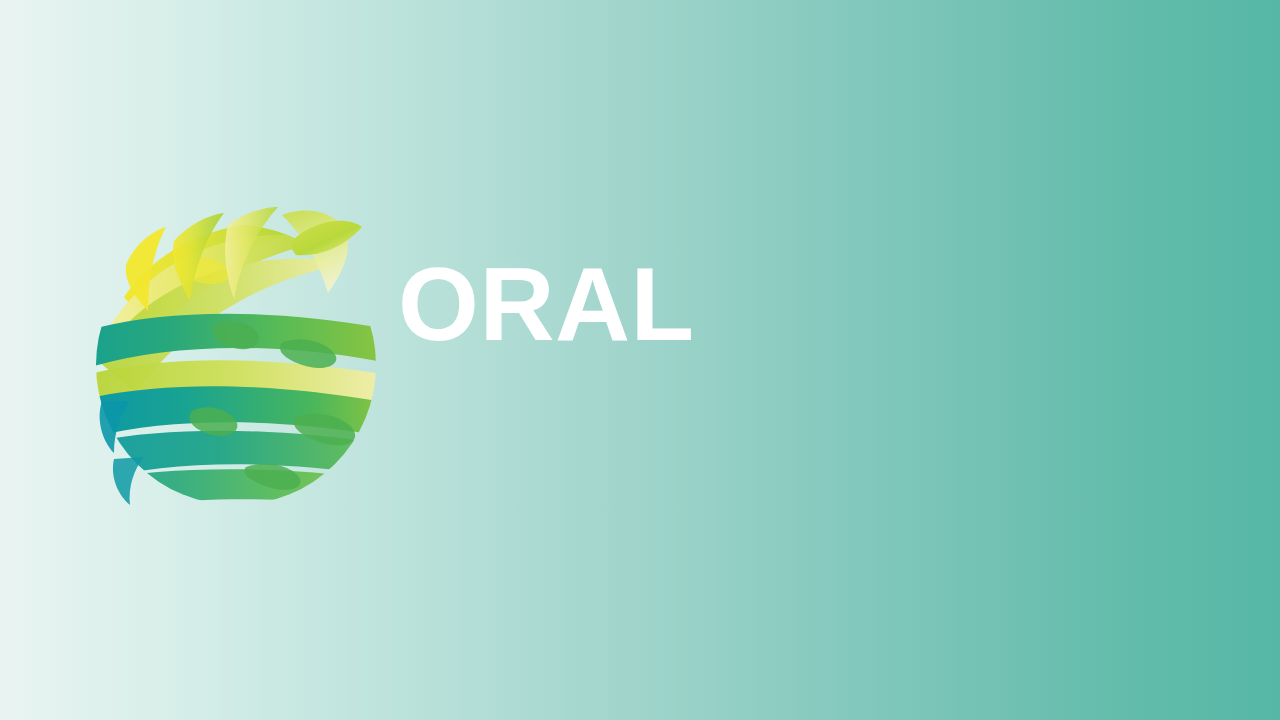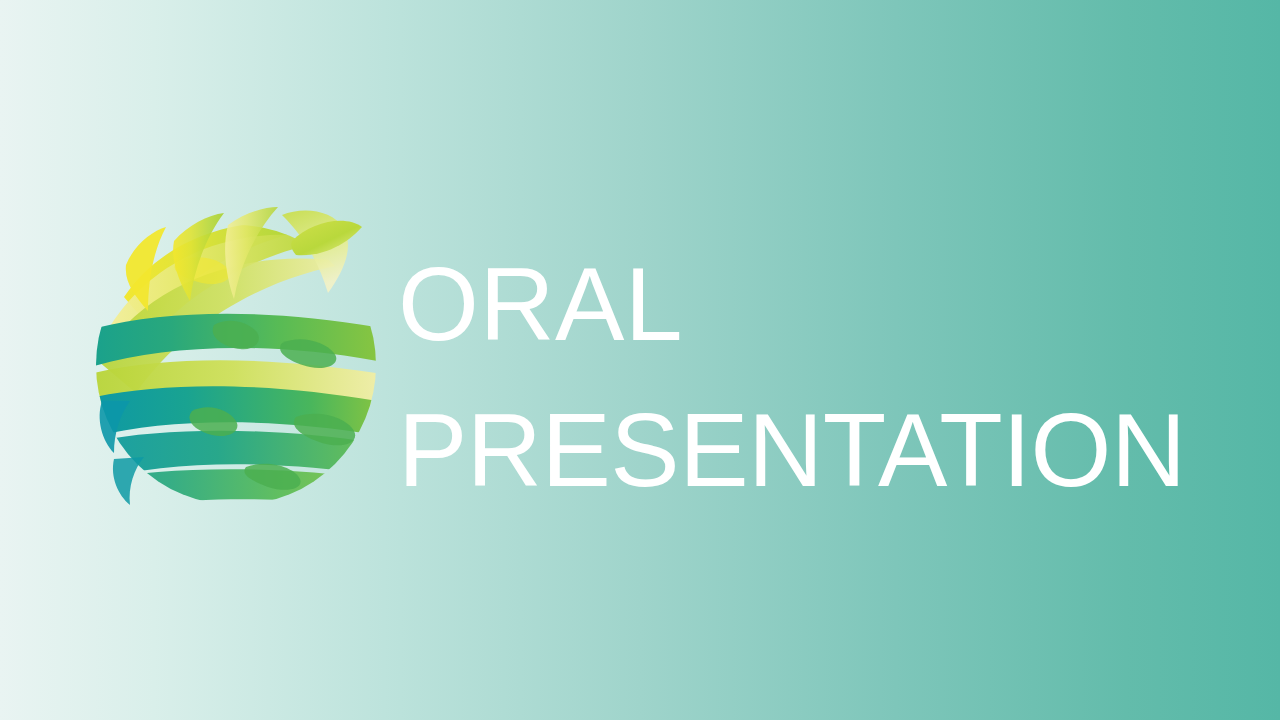--- a/index.html
+++ b/index.html
@@ -49,21 +49,21 @@
   .title-block {
     position: absolute;
     left: 398px;
     top: 232px;
     width: 800px;
   }
   .title-line {
     display: block;
     color: #ffffff;
     font-family: "Liberation Sans", sans-serif;
-    font-weight: normal;
+    font-weight: bold;
     font-size: 104px;
     line-height: 1.4;
     letter-spacing: 0.5px;
     white-space: nowrap;
     margin: 0;
   }
   .title-line.line-two {
     letter-spacing: -0.5px;
     transform: scaleX(1.0);
     transform-origin: left center;
@@ -159,16 +159,15 @@
 
       <path d="M 196 36 C 216 16, 250 10, 266 22 C 250 40, 226 52, 200 50 C 196 46, 194 40, 196 36 Z" fill="url(#gLeaf)"></path>
 
       <path d="M 6 196 C 0 214, 6 236, 18 248 C 18 228, 24 210, 34 196 Z" fill="#0c97a8" opacity="0.9"></path>
       <path d="M 18 254 C 14 272, 22 290, 34 300 C 32 282, 38 264, 48 252 Z" fill="#0e9aa5" opacity="0.85"></path>
     </svg>
   </div>
 
   <div class="title-block">
     <span class="title-line line-one">ORAL</span>
-    <span class="title-line line-two">PRESENTATION</span>
   </div>
 
 </div>
 
 </body></html>

